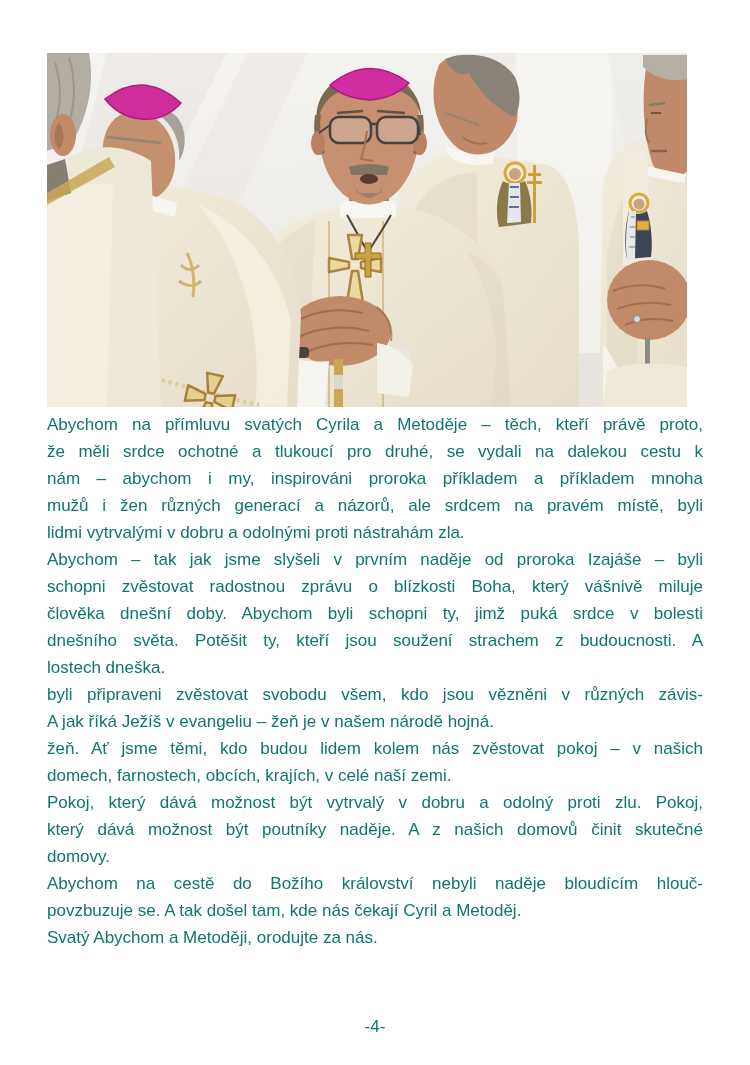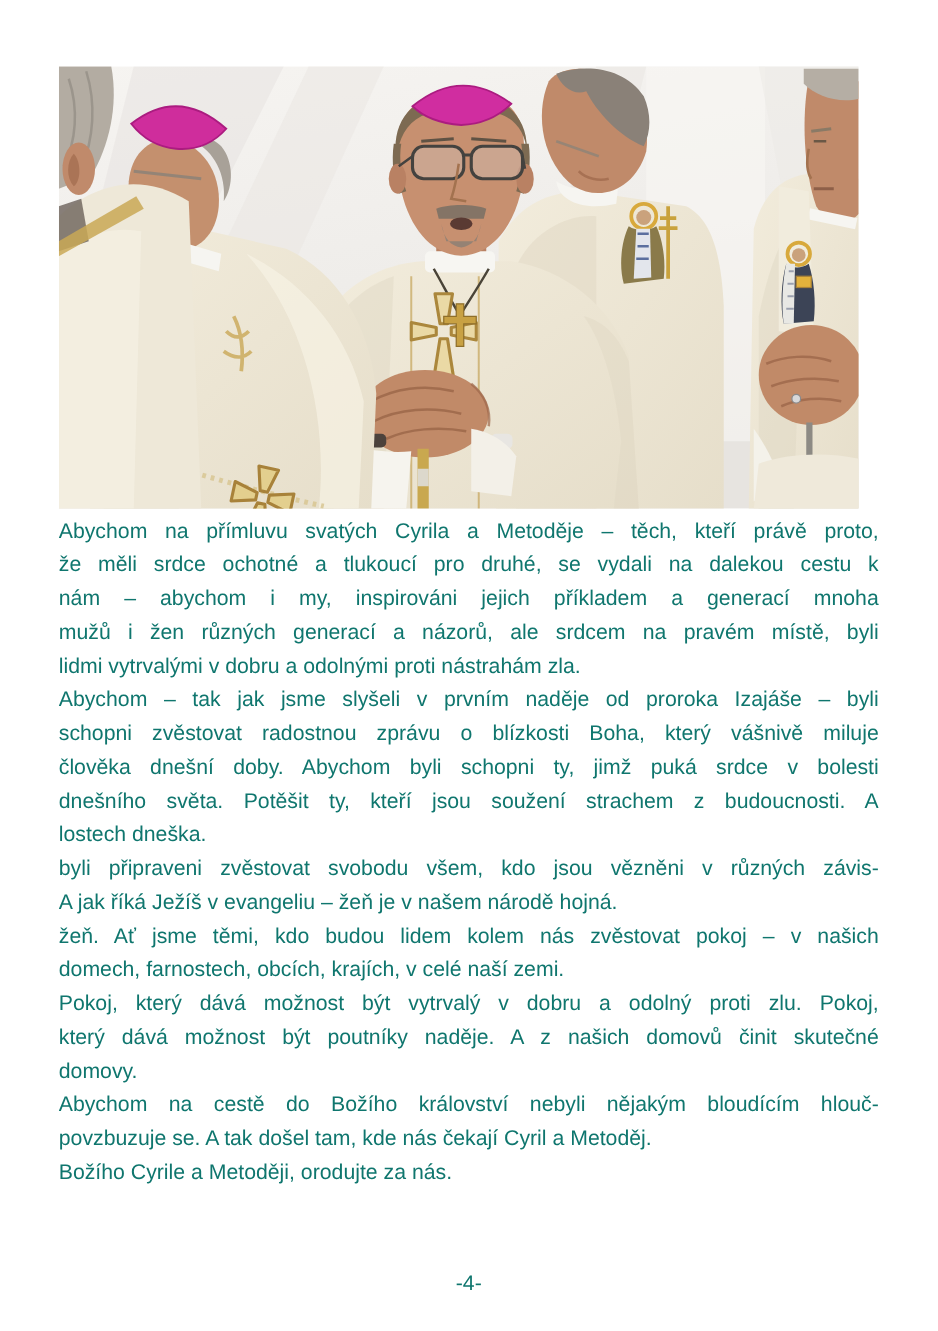--- a/index.html
+++ b/index.html
@@ -202,21 +202,21 @@
         <path d="M0,112 L18,106 L24,140 L0,148 Z" fill="#6b625a" opacity="0.8"></path>
         <path d="M0,140 L62,104 L68,114 L0,152 Z" fill="#c9a856" opacity="0.85"></path>
       </g>
     </svg>
   </div>
 
   <div class="text-block">
       <div class="paragraph">
         <div class="line">Abychom na přímluvu svatých Cyrila a Metoděje – těch, kteří právě proto,</div>
         <div class="line">že měli srdce ochotné a tlukoucí pro druhé, se vydali na dalekou cestu k</div>
-        <div class="line">nám – abychom i my, inspirováni jejich příkladem a generací mnoha</div>
+        <div class="line">nám – abychom i my, inspirováni proroka příkladem a příkladem mnoha</div>
         <div class="line">mužů i žen různých generací a názorů, ale srdcem na pravém místě, byli</div>
         <div class="line para-last">lidmi vytrvalými v dobru a odolnými proti nástrahám zla.</div>
       </div>
       <div class="paragraph">
         <div class="line">Abychom – tak jak jsme slyšeli v prvním naděje od proroka Izajáše – byli</div>
         <div class="line">schopni zvěstovat radostnou zprávu o blízkosti Boha, který vášnivě miluje</div>
         <div class="line">člověka dnešní doby. Abychom byli schopni ty, jimž puká srdce v bolesti</div>
         <div class="line">dnešního světa. Potěšit ty, kteří jsou soužení strachem z budoucnosti. A</div>
         <div class="line para-last">lostech dneška.</div>
         <div class="line">byli připraveni zvěstovat svobodu všem, kdo jsou vězněni v různých závis-</div>
@@ -227,23 +227,23 @@
       <div class="paragraph">
         <div class="line">žeň. Ať jsme těmi, kdo budou lidem kolem nás zvěstovat pokoj – v našich</div>
         <div class="line para-last">domech, farnostech, obcích, krajích, v celé naší zemi.</div>
       </div>
       <div class="paragraph">
         <div class="line">Pokoj, který dává možnost být vytrvalý v dobru a odolný proti zlu. Pokoj,</div>
         <div class="line">který dává možnost být poutníky naděje. A z našich domovů činit skutečné</div>
         <div class="line para-last">domovy.</div>
       </div>
       <div class="paragraph">
-        <div class="line">Abychom na cestě do Božího království nebyli nějakým bloudícím hlouč-</div>
+        <div class="line">Abychom na cestě do Božího království nebyli naděje bloudícím hlouč-</div>
         <div class="line para-last">povzbuzuje se. A tak došel tam, kde nás čekají Cyril a Metoděj.</div>
       </div>
       <div class="paragraph">
-        <div class="line para-last">Božího Cyrile a Metoději, orodujte za nás.</div>
+        <div class="line para-last">Svatý Abychom a Metoději, orodujte za nás.</div>
       </div>
     </div>
 
   <div class="page-number">-4-</div>
 
 </div>
 
 </body></html>

